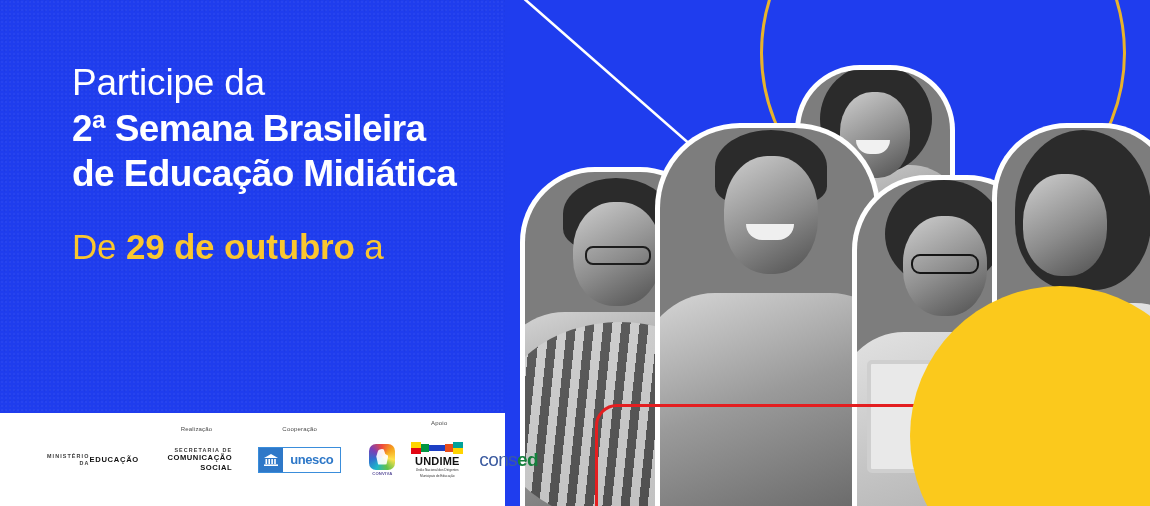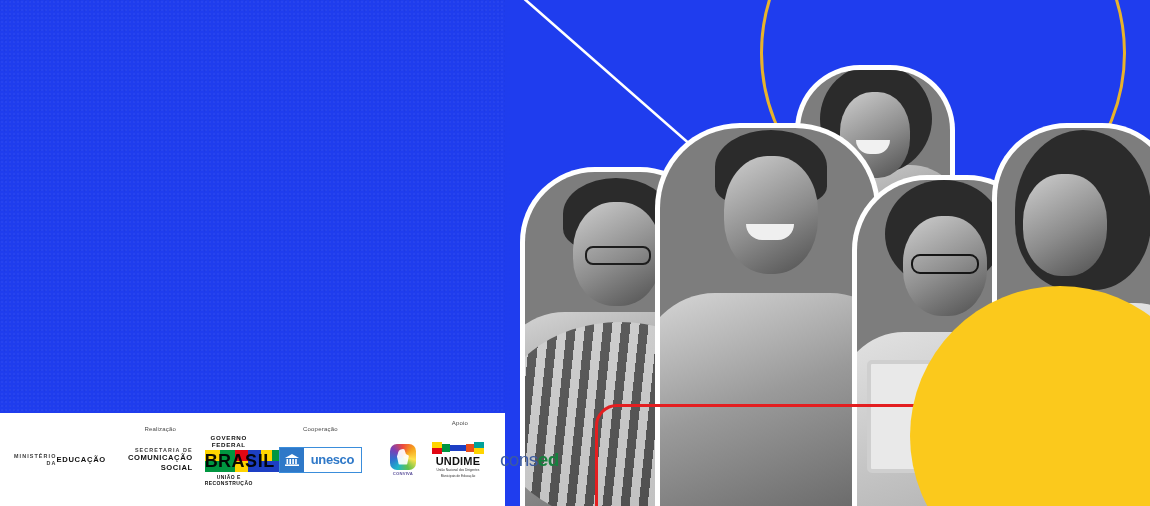--- a/index.html
+++ b/index.html
@@ -126,20 +126,21 @@
     left: 0; top: 413px;
     width: 505px; height: 93px;
     background: #ffffff;
   }
   .logo-row {
     position: absolute;
     left: 0; top: 0;
     width: 505px; height: 93px;
     display: flex;
     align-items: center;
+    padding-left: 33px;
   }
   .logo-cell { position: relative; display: flex; align-items: center; }
   .cap {
     position: absolute;
     top: -21px;
     left: 0;
     width: 100%;
     text-align: center;
     font-size: 6px;
     color: #4a4a4a;
@@ -277,58 +278,46 @@
   <div class="deco red-rounded-line"></div>
 
   <svg class="deco diamond-badge" viewBox="0 0 34 34">
     <path d="M17 1 L33 17 L17 33 L1 17 Z" fill="#ffffff"></path>
     <path d="M7 13 L27 13 L17 27 Z" fill="#E41E20"></path>
     <path d="M7 13 L27 13 L17 20 Z" fill="#1F3DEE"></path>
   </svg>
 
   <div class="deco yellow-blob"></div>
 
+  <div class="headline">
+    <div class="line-light">Participe da</div>
+    <div class="line-bold">2ª Semana Brasileira</div>
+    <div class="line-bold">de Educação Midiática</div>
+  </div>
 
   <div class="dates">
+    <div class="date-line"><span>De </span><b>29 de outubro</b><span> a</span></div>
   </div>
 
   <div class="footer">
     <div class="logo-row">
 
       <div class="logo-cell mec">
         <div class="t1">MINISTÉRIO DA</div>
         <div class="t2">EDUCAÇÃO</div>
       </div>
 
       <div class="logo-cell secom">
         <div class="cap">Realização</div>
         <div>
           <div class="t1">SECRETARIA DE</div>
           <div class="t2">COMUNICAÇÃO SOCIAL</div>
         </div>
       </div>
 
-      <div class="logo-cell brasil">
-        <div>
-          <div class="gf">GOVERNO FEDERAL</div>
-          <div class="blocks">
-            <span style="left:0px;  top:0px;  width:15px; height:11px; background:#FFD400;"></span>
-            <span style="left:0px;  top:11px; width:15px; height:11px; background:#009640;"></span>
-            <span style="left:15px; top:0px;  width:15px; height:22px; background:#009640;"></span>
-            <span style="left:30px; top:0px;  width:13px; height:11px; background:#E30613;"></span>
-            <span style="left:30px; top:11px; width:13px; height:11px; background:#FFD400;"></span>
-            <span style="left:43px; top:0px;  width:13px; height:22px; background:#1D3FC4;"></span>
-            <span style="left:56px; top:0px;  width:11px; height:11px; background:#FFD400;"></span>
-            <span style="left:56px; top:11px; width:22px; height:11px; background:#1D3FC4;"></span>
-            <span style="left:67px; top:0px;  width:11px; height:11px; background:#009640;"></span>
-            <div class="word">BRASIL</div>
-          </div>
-          <div class="ur">UNIÃO E RECONSTRUÇÃO</div>
-        </div>
-      </div>
 
       <div class="logo-cell unesco">
         <div class="cap">Cooperação</div>
         <div class="box">
           <span class="mark">
             <svg width="16" height="14" viewBox="0 0 16 14">
               <path d="M8 1 L15 5 L1 5 Z" fill="#fff"></path>
               <rect x="2.5" y="6" width="1.6" height="5" fill="#fff"></rect>
               <rect x="5.4" y="6" width="1.6" height="5" fill="#fff"></rect>
               <rect x="8.3" y="6" width="1.6" height="5" fill="#fff"></rect>

